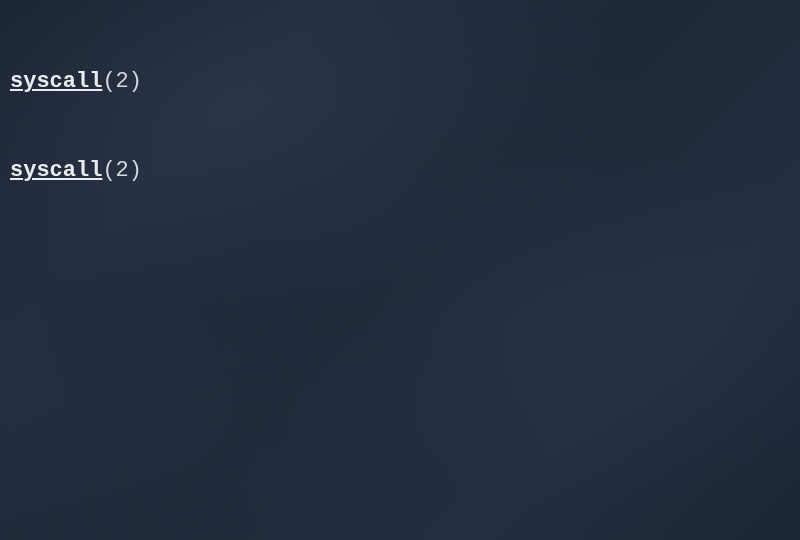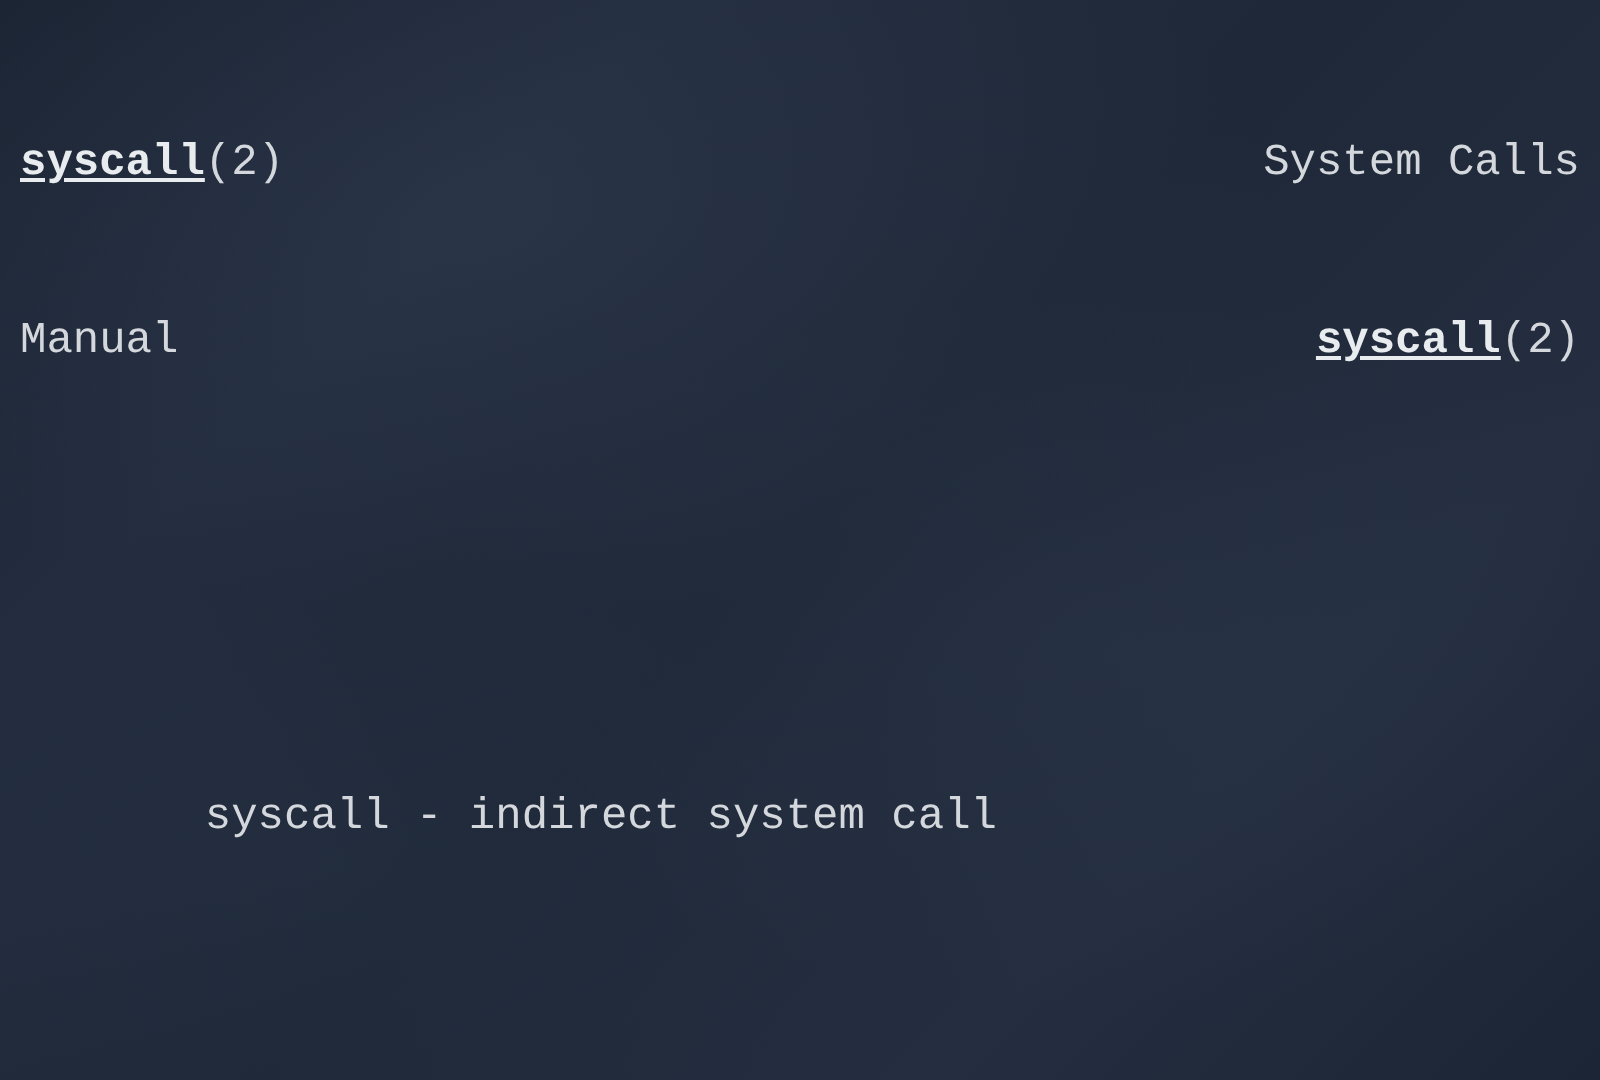--- a/index.html
+++ b/index.html
@@ -21,39 +21,36 @@
       inset: 0;
       background: radial-gradient(ellipse 400px 200px at 30% 20%, rgba(80,95,120,0.15), transparent),
                   radial-gradient(ellipse 350px 180px at 70% 60%, rgba(70,85,110,0.12), transparent),
                   radial-gradient(ellipse 300px 150px at 20% 80%, rgba(60,75,100,0.1), transparent);
       pointer-events: none;
     }
     .content { position: relative; white-space: pre-wrap; word-wrap: break-word; }
     .bold { font-weight: bold; color: #e8ecef; }
     .underline { text-decoration: underline; }
     .indent { padding-left: 7ch; display: block; }
-    .header-row { display: flex; justify-content: space-between; }
+    .header-row { display: flex; justify-content: flex-start; }
     .blank { height: 1.35em; }
   </style>
 </head>
 <body>
 
 <div class="content">
   <div class="header-row">
     <span><span class="underline bold">syscall</span><span>(2)</span></span>
-    <span>System Calls</span>
   </div>
   <div class="header-row">
-    <span>Manual</span>
     <span><span class="underline bold">syscall</span><span>(2)</span></span>
   </div>
 
   <div class="blank"></div>
 
-  <span class="indent">syscall - indirect system call</span>
 
   
 
   
   
 
   
 
   
   

